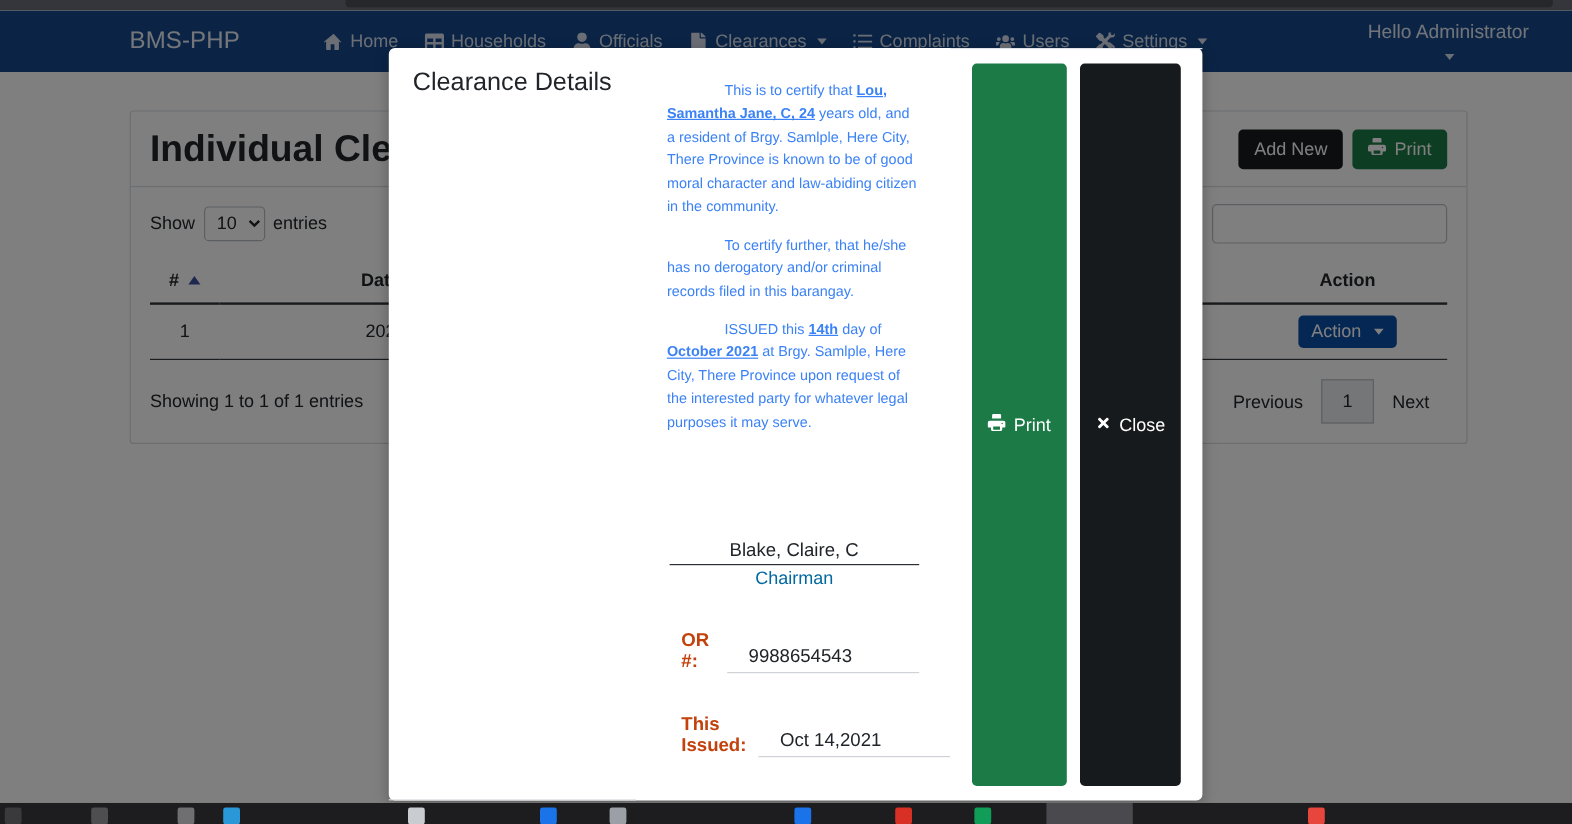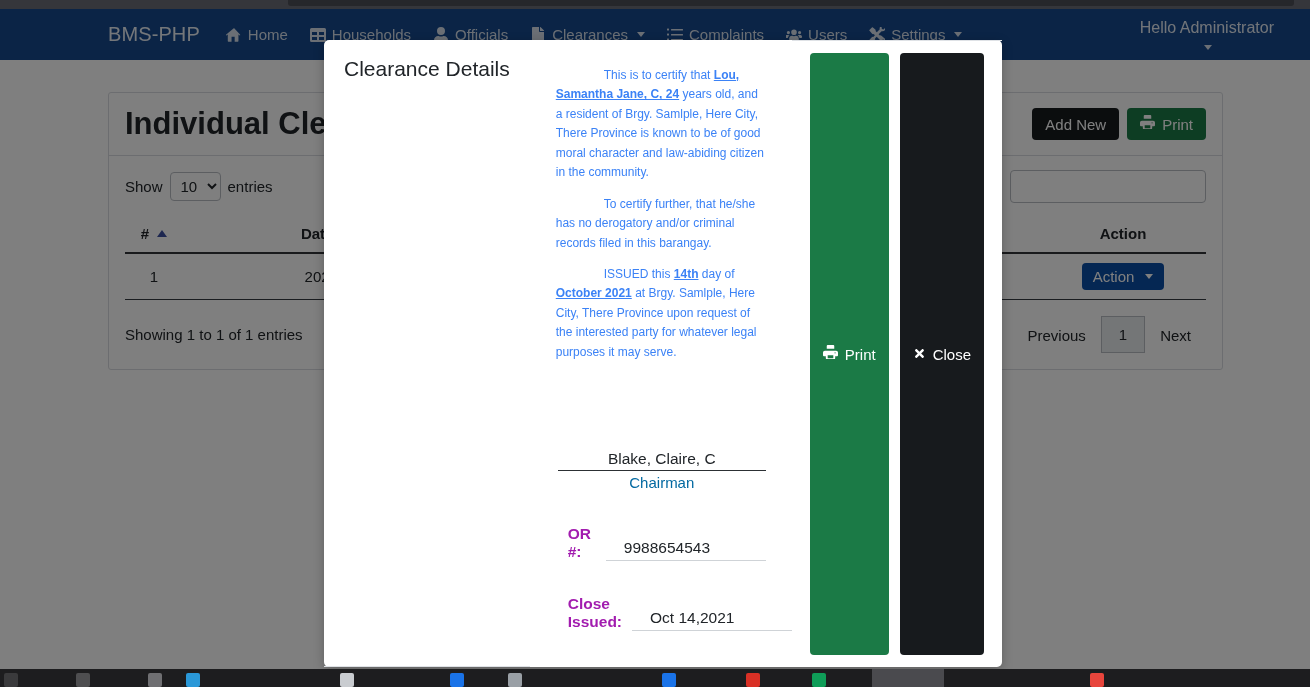--- a/index.html
+++ b/index.html
@@ -41,20 +41,21 @@
   }
 
   
   .navbar {
     position: absolute; top: 0; left: 0;
     width: 1310px; height: 51px;
     background: #16498c;
     display: flex; align-items: center;
     padding: 0 36px 0 108px;
     z-index: 10;
+    gap: 44px;
   }
   .brand {
     color: #e9eef5;
     font-size: 20px;
     letter-spacing: .1px;
     margin-right: 26px;
     white-space: nowrap;
   }
   .nav-items { display: flex; align-items: center; gap: 22px; flex: 1; }
   .nav-link {
@@ -211,21 +212,21 @@
   .sign-wrap { margin-top: 88px; display: flex; justify-content: flex-end; }
   .sign-block { width: 208px; text-align: center; }
   .sign-name { font-size: 15.5px; color: #212529; }
   .sign-rule { border-bottom: 1px solid #2c3034; margin: 2px 0 3px; }
   .sign-role { font-size: 15px; color: #0369a1; }
 
   .field-row {
     display: flex; align-items: flex-end; gap: 10px;
     margin-top: 34px; padding-left: 12px;
   }
-  .field-label { font-size: 15.5px; font-weight: bold; color: #a21caf; }
+  .field-label { font-size: 15.5px; font-weight: bold; color: #c2410c; }
   .field-value {
     font-size: 15.5px; color: #212529;
     border-bottom: 1px solid #cfd3d7;
     padding: 0 10px 3px 18px;
     min-width: 160px;
   }
 
   .modal-footer {
     border-top: 1px solid #dfe2e6;
     padding: 12px 18px;
@@ -454,21 +455,21 @@
           <div class="sign-rule"></div>
           <div class="sign-role">Chairman</div>
         </div>
       </div>
 
       <div class="field-row">
         <div class="field-label">OR #:</div>
         <div class="field-value">9988654543</div>
       </div>
       <div class="field-row">
-        <div class="field-label">Close Issued:</div>
+        <div class="field-label">This Issued:</div>
         <div class="field-value">Oct 14,2021</div>
       </div>
     </div>
 
     <div class="modal-footer">
       <button class="btn btn-green">
         <span>
           <svg width="15" height="15" viewBox="0 0 512 512">
               <path d="M448 192H64a64 64 0 0 0-64 64v96a32 32 0 0 0 32 32h64v64a32 32 0 0 0 32 32h256a32 32 0 0 0 32-32v-64h64a32 32 0 0 0 32-32v-96a64 64 0 0 0-64-64zm-96 256H160V352h192zM432 268a20 20 0 1 1-40 0 20 20 0 0 1 40 0zM384 32v96H128V32a32 32 0 0 1 32-32h192a32 32 0 0 1 32 32z"></path>
             </svg>

